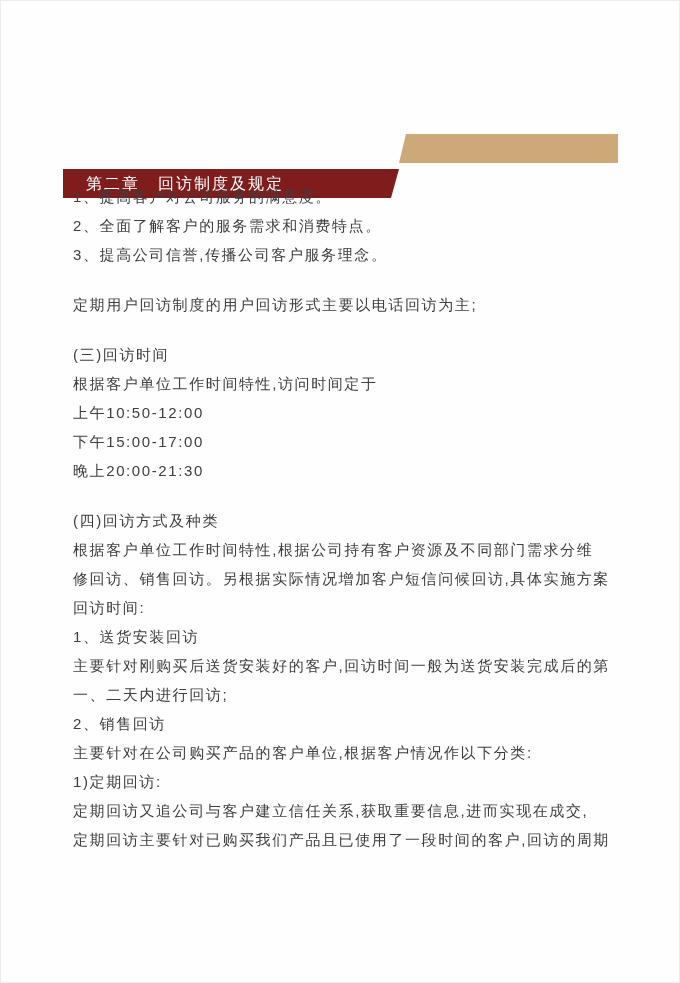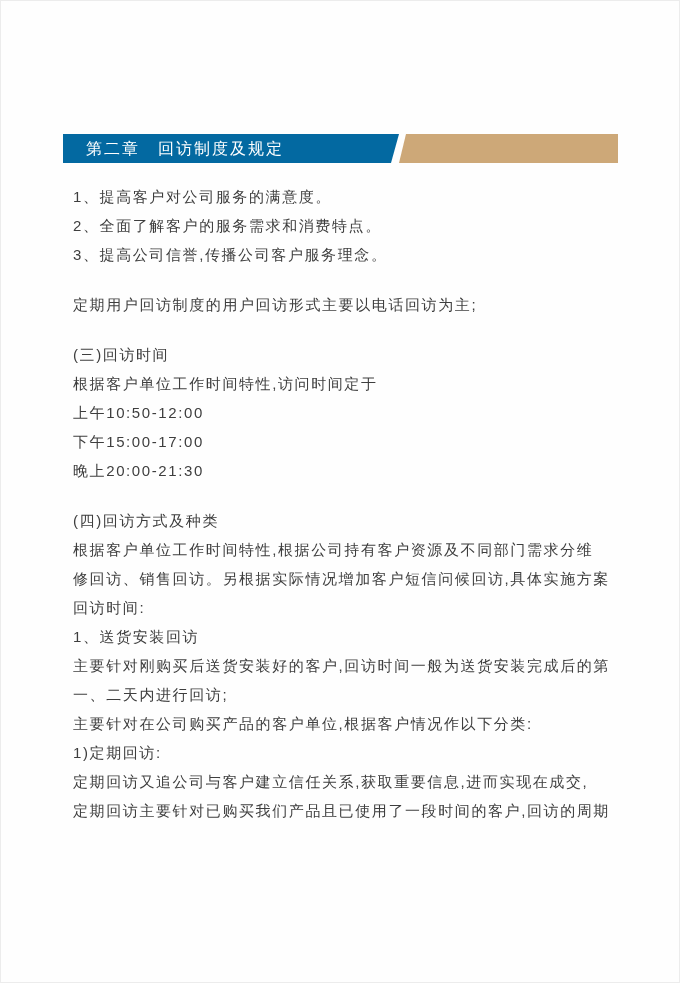--- a/index.html
+++ b/index.html
@@ -56,21 +56,21 @@
   .section { margin: 0 0 21px 0; }
   .section:last-child { margin-bottom: 4px; }
   .heading, .line { white-space: nowrap; }
 </style>
 </head>
 <body>
 
 <div class="page" style="color: rgb(62, 62, 62);">
 
   <div class="banner-row">
-    <div class="banner-teal" style="background: #0369a1;">
+    <div class="banner-teal" style="background: #7f1d1d; margin-top: 35px;">
       <span>第二章　回访制度及规定</span>
     </div>
     <div class="banner-tan" style="background: rgb(205, 168, 120);"></div>
   </div>
 
   <div class="content">
 
     <div class="section">
       <div class="line">1、提高客户对公司服务的满意度。</div>
       <div class="line">2、全面了解客户的服务需求和消费特点。</div>
@@ -90,20 +90,21 @@
     </div>
 
     <div class="section">
       <div class="heading">(四)回访方式及种类</div>
       <div class="line">根据客户单位工作时间特性,根据公司持有客户资源及不同部门需求分维</div>
       <div class="line">修回访、销售回访。另根据实际情况增加客户短信问候回访,具体实施方案</div>
       <div class="line">回访时间:</div>
       <div class="line">1、送货安装回访</div>
       <div class="line">主要针对刚购买后送货安装好的客户,回访时间一般为送货安装完成后的第</div>
       <div class="line">一、二天内进行回访;</div>
+      <div class="line">2、销售回访</div>
       <div class="line">主要针对在公司购买产品的客户单位,根据客户情况作以下分类:</div>
       <div class="line">1)定期回访:</div>
       <div class="line">定期回访又追公司与客户建立信任关系,获取重要信息,进而实现在成交,</div>
       <div class="line">定期回访主要针对已购买我们产品且已使用了一段时间的客户,回访的周期</div>
     </div>
 
   </div>
 </div>
 
 </body></html>

